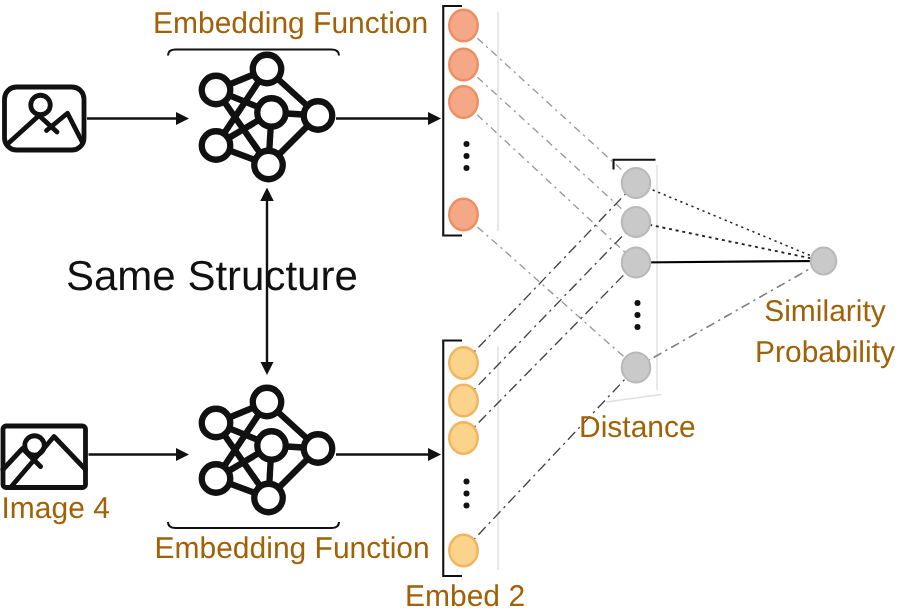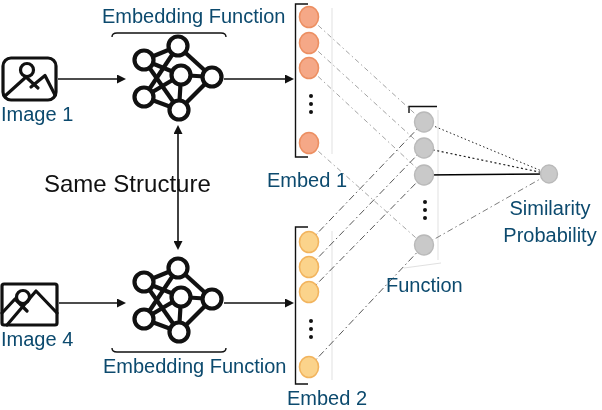--- a/index.html
+++ b/index.html
@@ -1,20 +1,20 @@
 <!DOCTYPE html>
 <html><head>
 <meta charset="utf-8">
 <style>
   html,body{margin:0;padding:0;background:#fff;}
   #stage{position:relative;width:602px;height:410px;background:#fff;overflow:hidden;
          font-family:"Liberation Sans",sans-serif;}
   #diagram-svg{position:absolute;left:0;top:0;}
-  .lbl{position:absolute;font-size:20px;color:#0c4a6e;white-space:nowrap;line-height:22px;}
-  .lbl-big{position:absolute;font-size:24px;color:#111;white-space:nowrap;line-height:25px;}
+  .lbl{position:absolute;font-size:20px;color:#a16207;white-space:nowrap;line-height:22px;}
+  .lbl-big{position:absolute;font-size:28px;color:#111;white-space:nowrap;line-height:25px;}
   .centered{text-align:center;}
   
   .icon-stroke{fill:none;stroke:#111;stroke-width:3.2;stroke-linejoin:round;stroke-linecap:round;}
   .net-edge{stroke:#111;stroke-width:4.2;}
   .net-node{fill:#fff;stroke:#111;stroke-width:4.2;}
   .arrow{stroke:#111;stroke-width:1.6;fill:none;}
   .bracket{stroke:#111;stroke-width:1.4;fill:none;}
   .bracket-faint{stroke:#bbb;stroke-width:1;fill:none;opacity:.45;}
   .ln-o{stroke:#999;stroke-width:.9;fill:none;stroke-dasharray:5 3 1.5 3;}
   .ln-y{stroke:#444;stroke-width:.9;fill:none;stroke-dasharray:7 3 1.5 3;}
@@ -138,25 +138,23 @@
         <circle class="dot" cx="425" cy="210" r="2"></circle>
         <circle class="dot" cx="425" cy="218" r="2"></circle>
       </g>
     </g>
 
     <ellipse cx="549" cy="174" rx="8.5" ry="9" stroke-width="1.4" fill="#c9c9c9" stroke="#b9b9b9"></ellipse>
   </svg>
 
   <div class="lbl" style="left:102px;top:5px;">Embedding Function</div>
   <div class="lbl" style="left:103px;top:355px;">Embedding Function</div>
-  <div class="lbl" style="left:1px;top:103px;">Image 1</div>
   <div class="lbl" style="left:1px;top:328px;">Image 4</div>
   <div style="position:absolute;left:44px;top:171px;">
     <div class="lbl-big" style="position:static;">Same Structure</div>
   </div>
-  <div class="lbl" style="left:267px;top:169px;">Embed 1</div>
-  <div class="lbl" style="left:287px;top:387px;">Embed 2</div>
-  <div class="lbl" style="left:386px;top:274px;">Function</div>
+  <div class="lbl" style="left:270px;top:387px;">Embed 2</div>
+  <div class="lbl" style="left:386px;top:274px;">Distance</div>
   <div style="position:absolute;left:496px;top:195px;width:108px;" class="centered">
     <div class="lbl centered" style="position:static;line-height:27px;">Similarity</div>
     <div class="lbl centered" style="position:static;line-height:27px;">Probability</div>
   </div>
 </div>
 
 </body></html>

